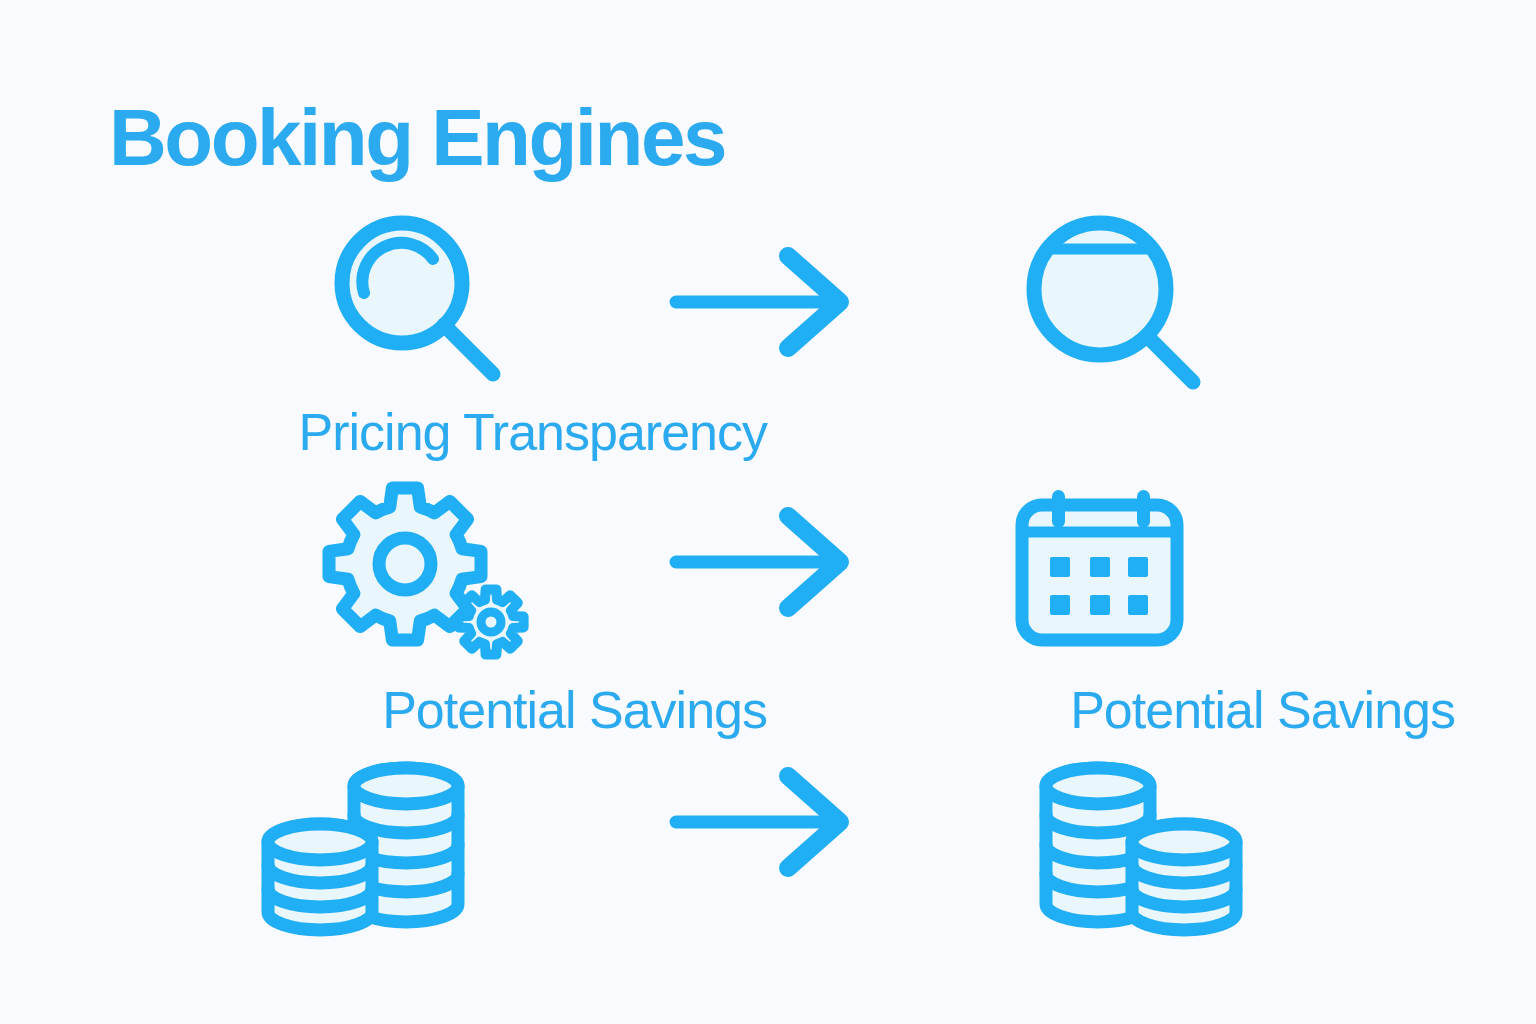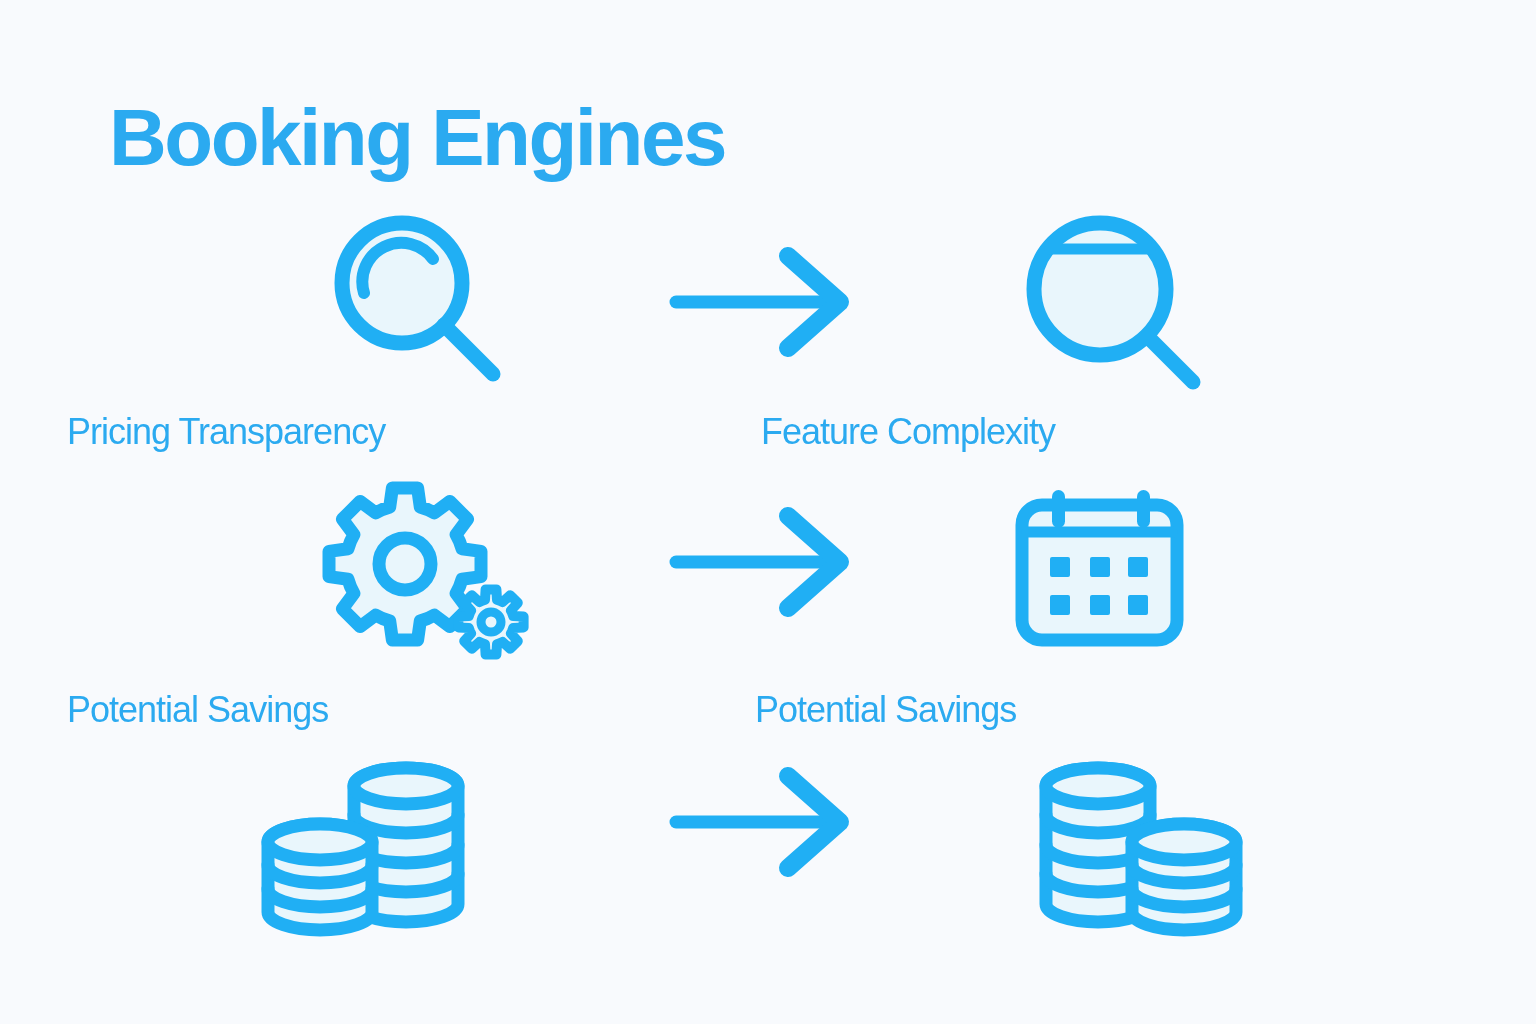--- a/index.html
+++ b/index.html
@@ -18,21 +18,21 @@
   .canvas{position:relative;width:1536px;height:1024px;background:var(--bg);}
   .col-title{
     position:absolute;width:700px;height:84px;line-height:84px;
     text-align:center;font-size:80px;font-weight:700;letter-spacing:-2.5px;
     color:var(--text-blue);white-space:nowrap;
   }
   .title-left{left:67px;top:96px;}
   .title-right{left:767px;top:96px;}
   .row-label{
     position:absolute;width:700px;height:60px;line-height:60px;
-    text-align:left;font-size:36px;font-weight:500;letter-spacing:-1px;
+    text-align:right;font-size:52px;font-weight:500;letter-spacing:-1px;
     color:var(--text-blue);white-space:nowrap;
   }
   .lbl-l1{left:67px;top:402px;}
   .lbl-r1{left:761px;top:402px;}
   .lbl-l2{left:67px;top:680px;}
   .lbl-r2{left:755px;top:680px;}
   .icon{position:absolute;overflow:visible;}
   .ol{fill:none;stroke:var(--accent);stroke-linecap:round;stroke-linejoin:round;}
   .fl{fill:var(--fill);stroke:var(--accent);stroke-linecap:round;stroke-linejoin:round;}
   .sd{fill:var(--accent);stroke:none;}
@@ -55,21 +55,20 @@
     <line class="ol" x1="34" y1="37" x2="134" y2="37" stroke-width="11"></line>
     <line class="ol" x1="131" y1="124" x2="177" y2="170" stroke-width="15"></line>
   </svg>
 
   <svg class="icon" style="left:668px;top:242px" width="200" height="120">
     <line class="ol" x1="8" y1="60" x2="170" y2="60" stroke-width="13"></line>
     <polyline class="ol" points="120,14 172,60 120,106" stroke-width="18"></polyline>
   </svg>
 
   <div class="row-label lbl-l1">Pricing Transparency</div>
-  <div class="row-label lbl-r1">Feature Complexity</div>
 
   <svg class="icon" style="left:315px;top:480px" width="215" height="180">
     <path class="fl" stroke-width="13" d="M147.0,68.7 L 166.0,71.4 L 166.0,96.6 L 147.0,99.3 L 144.5,106.6 L 141.1,113.4 L 152.6,128.8 L 134.8,146.6 L 119.4,135.1 L 112.6,138.5 L 105.3,141.0 L 102.6,160.0 L 77.4,160.0 L 74.7,141.0 L 67.4,138.5 L 60.6,135.1 L 45.2,146.6 L 27.4,128.8 L 38.9,113.4 L 35.5,106.6 L 33.0,99.3 L 14.0,96.6 L 14.0,71.4 L 33.0,68.7 L 35.5,61.4 L 38.9,54.6 L 27.4,39.2 L 45.2,21.4 L 60.6,32.9 L 67.4,29.5 L 74.7,27.0 L 77.4,8.0 L 102.6,8.0 L 105.3,27.0 L 112.6,29.5 L 119.4,32.9 L 134.8,21.4 L 152.6,39.2 L 141.1,54.6 L 144.5,61.4 Z"></path>
     <circle class="ol" cx="90" cy="84" r="26" stroke-width="13"></circle>
     <path class="fl" stroke-width="10" d="M198.2,136.0 L 208.6,136.6 L 208.6,147.4 L 198.2,148.0 L 197.2,150.8 L 195.9,153.5 L 202.8,161.2 L 195.2,168.8 L 187.5,161.9 L 184.8,163.2 L 182.0,164.2 L 181.4,174.6 L 170.6,174.6 L 170.0,164.2 L 167.2,163.2 L 164.5,161.9 L 156.8,168.8 L 149.2,161.2 L 156.1,153.5 L 154.8,150.8 L 153.8,148.0 L 143.4,147.4 L 143.4,136.6 L 153.8,136.0 L 154.8,133.2 L 156.1,130.5 L 149.2,122.8 L 156.8,115.2 L 164.5,122.1 L 167.2,120.8 L 170.0,119.8 L 170.6,109.4 L 181.4,109.4 L 182.0,119.8 L 184.8,120.8 L 187.5,122.1 L 195.2,115.2 L 202.8,122.8 L 195.9,130.5 L 197.2,133.2 Z"></path>
     <circle class="ol" cx="176" cy="142" r="10" stroke-width="9"></circle>
   </svg>
 
   <svg class="icon" style="left:1014px;top:484px" width="170" height="170">
     <rect class="fl" x="8" y="21" width="155" height="135" rx="20" stroke-width="13"></rect>

